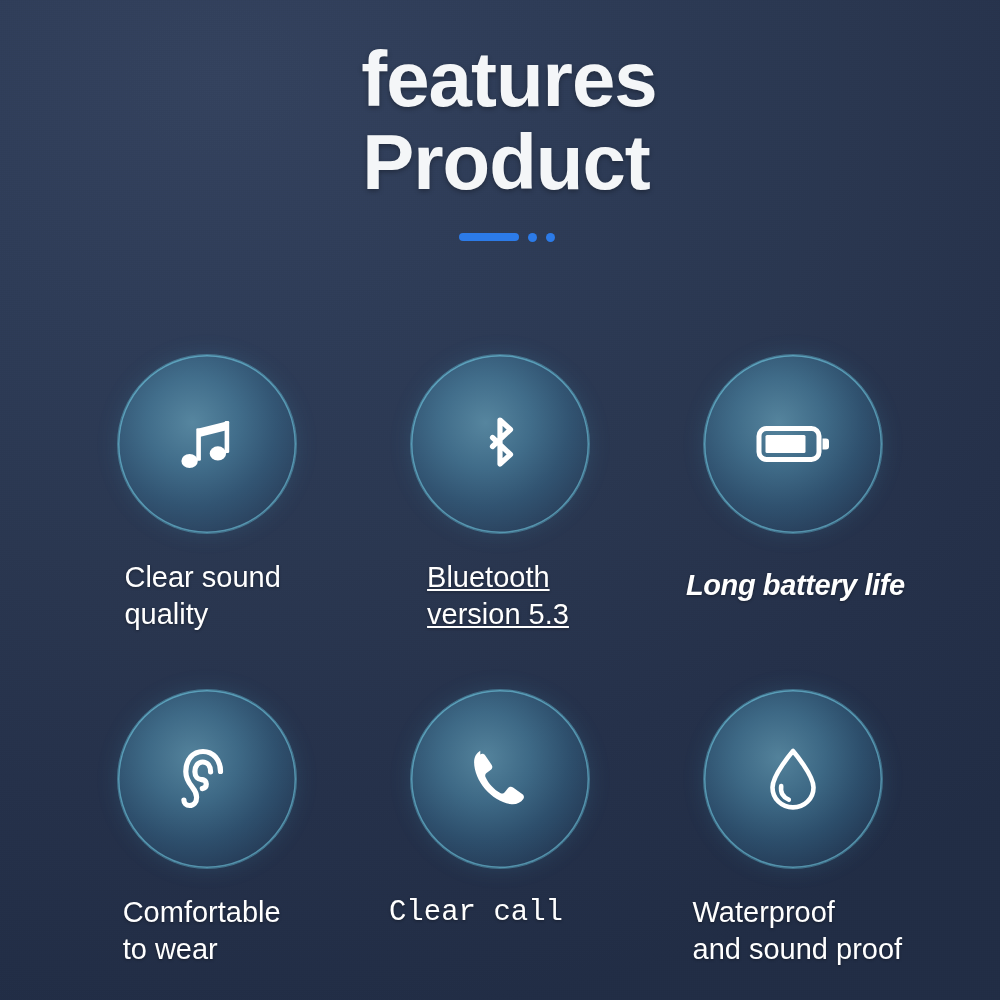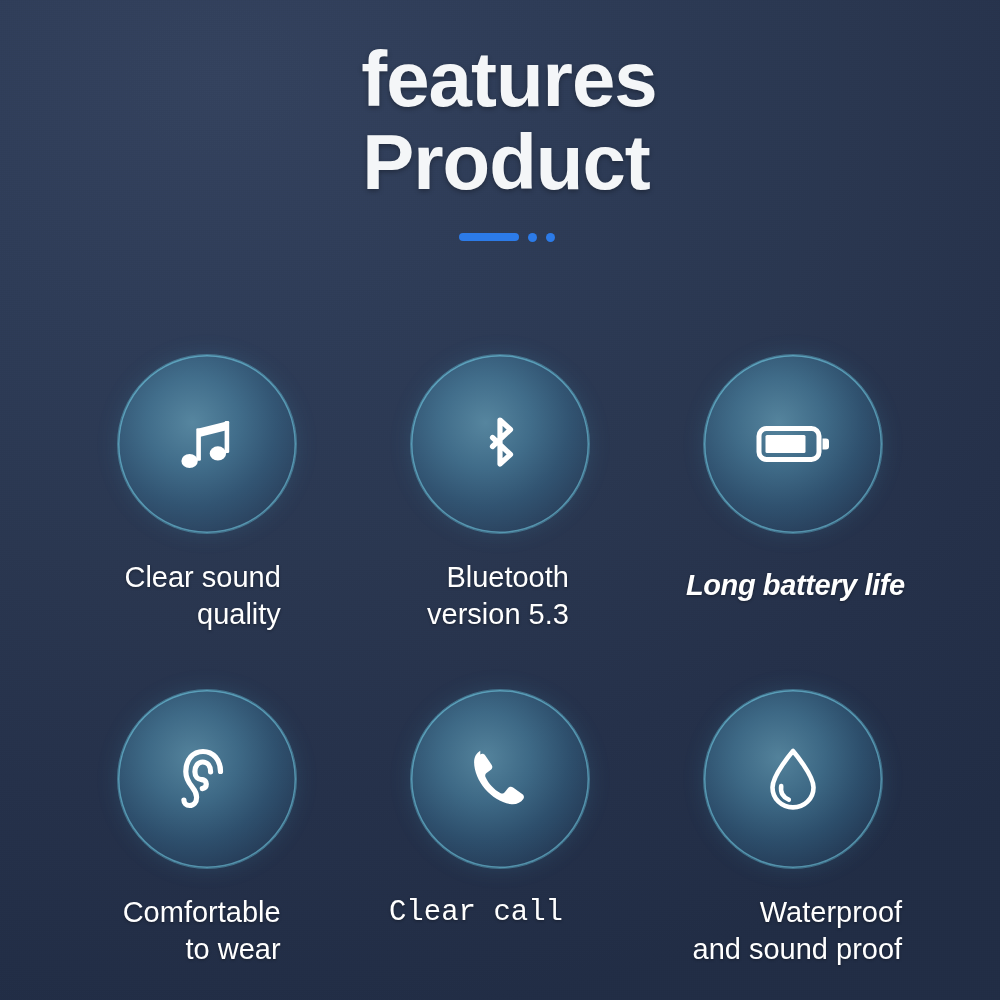--- a/index.html
+++ b/index.html
@@ -109,27 +109,27 @@
     pointer-events:none;
   }
   .circle svg { position:relative; z-index:2; display:block; }
 
   
   .caption {
     margin-top:26px;
     color:#ffffff;
     font-size:29px;
     line-height:1.28;
-    text-align:right;
+    text-align:left;
     text-shadow:0 1px 3px rgba(0,0,0,.35);
     white-space:pre-line;
   }
   
   .feature[data-index="0"] .caption { transform:translateX(-4px); }
-  .feature[data-index="1"] .caption { transform:translateX(-2px); }
+  .feature[data-index="1"] .caption { transform:translateX(-2px);text-decoration:underline; }
   .feature[data-index="2"] .caption {
     font-weight:bold;
     letter-spacing:-.4px;
     transform:translateX(2px);
     margin-top:34px;
     font-style:italic;
   }
   .feature[data-index="3"] .caption { transform:translateX(-5px); }
   .feature[data-index="4"] .caption { transform:translateX(-24px);font-family:Liberation Mono, monospace; }
   .feature[data-index="5"] .caption { transform:translateX(4px); }

